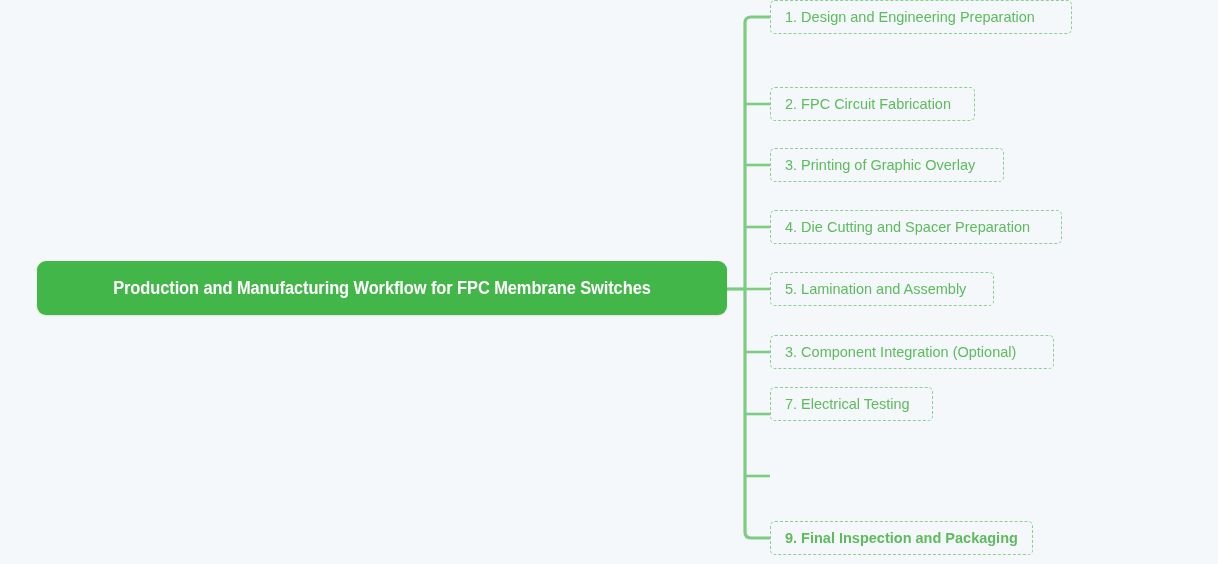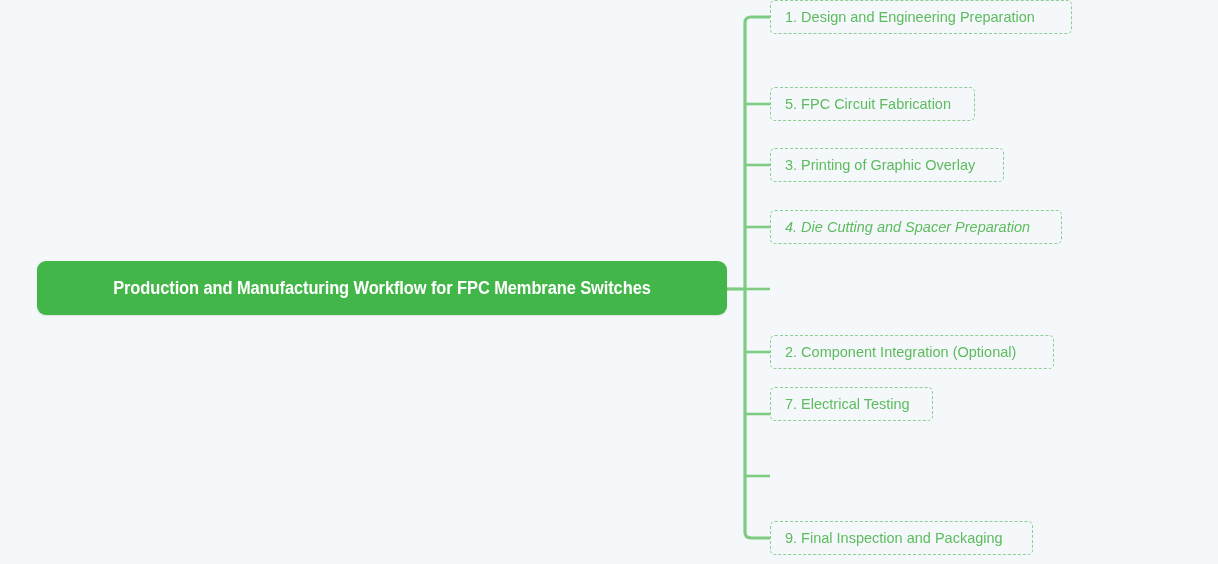--- a/index.html
+++ b/index.html
@@ -90,31 +90,34 @@
   </svg>
 
   <div class="root-node">
     <span class="root-label">Production and Manufacturing Workflow for FPC Membrane Switches</span>
   </div>
 
   <div class="leaf-node" style="top: 0px; width: 302px;">
     <span class="leaf-label">1. Design and Engineering Preparation</span>
   </div>
   <div class="leaf-node" style="top: 87px; width: 205px;">
-    <span class="leaf-label">5. FPC Circuit Fabrication</span>
+    <span class="leaf-label">2. FPC Circuit Fabrication</span>
   </div>
   <div class="leaf-node" style="top: 148px; width: 234px;">
     <span class="leaf-label">3. Printing of Graphic Overlay</span>
   </div>
-  <div class="leaf-node" style="top: 210px; width: 292px; font-style: italic;">
+  <div class="leaf-node" style="top: 210px; width: 292px;">
     <span class="leaf-label">4. Die Cutting and Spacer Preparation</span>
   </div>
+  <div class="leaf-node" style="top: 272px; width: 224px;">
+    <span class="leaf-label">5. Lamination and Assembly</span>
+  </div>
   <div class="leaf-node" style="top: 335px; width: 284px;">
-    <span class="leaf-label">2. Component Integration (Optional)</span>
+    <span class="leaf-label">3. Component Integration (Optional)</span>
   </div>
   <div class="leaf-node" style="top:387px; width:163px;">
     <span class="leaf-label">7. Electrical Testing</span>
   </div>
-  <div class="leaf-node" style="top: 521px; width: 263px;">
+  <div class="leaf-node" style="top: 521px; width: 263px; font-weight: bold;">
     <span class="leaf-label">9. Final Inspection and Packaging</span>
   </div>
 
 </div>
 
 </body></html>

